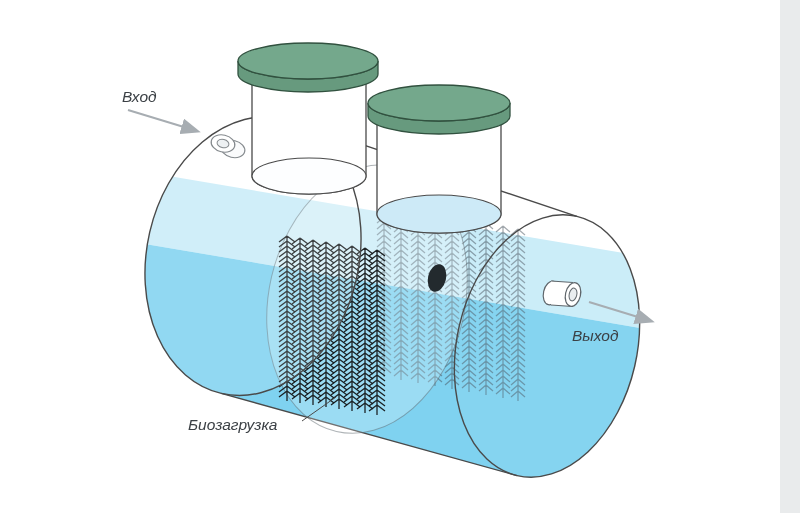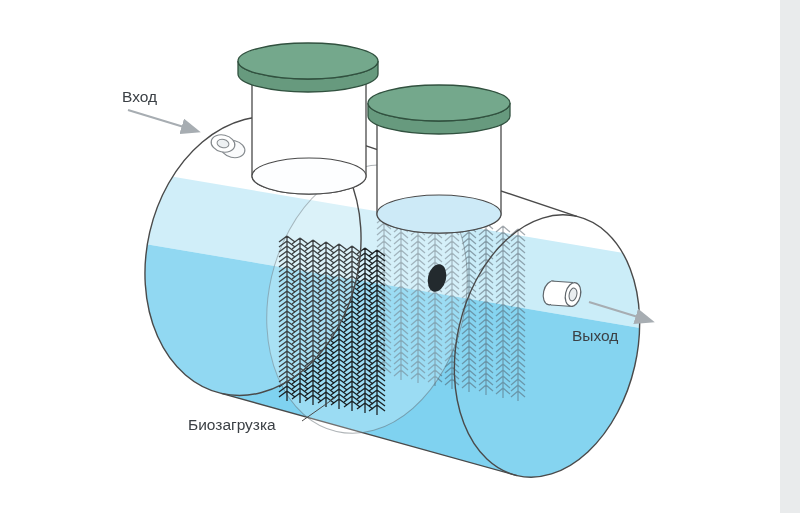--- a/index.html
+++ b/index.html
@@ -1,17 +1,17 @@
 <!DOCTYPE html>
 <html><head>
 <meta charset="utf-8">
 <style>
   html,body{margin:0;padding:0;background:#ffffff;}
   .canvas{position:relative;width:800px;height:513px;overflow:hidden;background:#ffffff;
-          font-family:"Liberation Sans", sans-serif;}
+          font-family:"Liberation Sans", sans-serif;font-style:italic;}
   svg{display:block;}
   text{font-family:"Liberation Sans", sans-serif;font-size:15.5px;fill:#3b4045;}
 </style>
 </head>
 <body>
 
 <div class="canvas">
 <svg width="800" height="513" viewBox="0 0 800 513">
   <defs>
     <clipPath id="tankClip">

